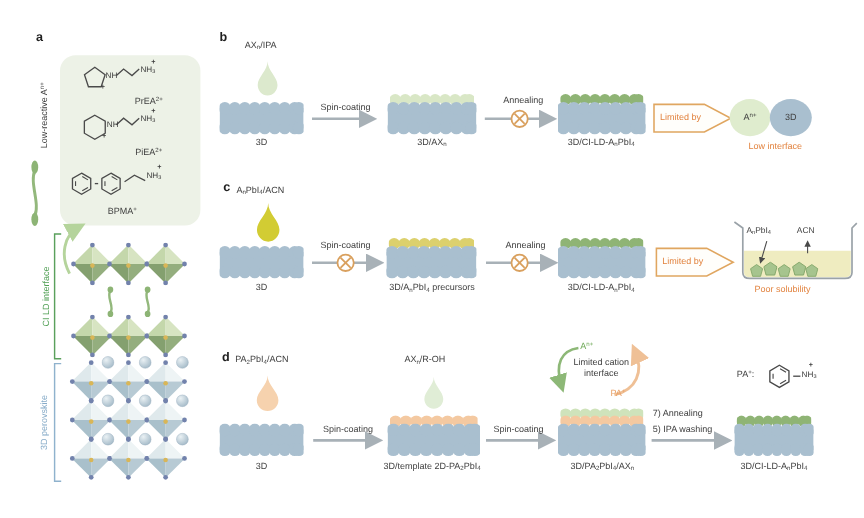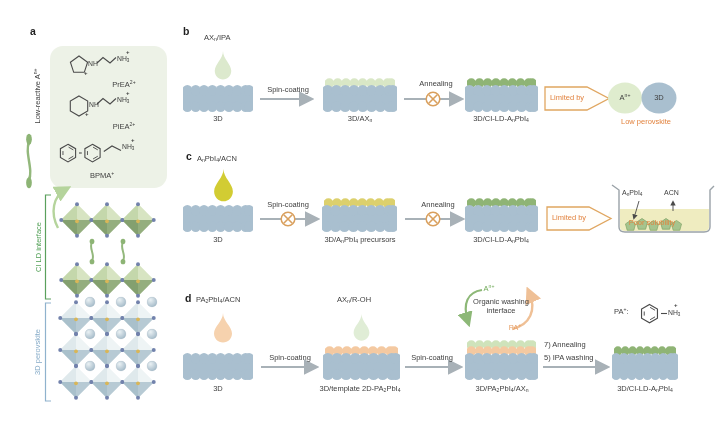--- a/index.html
+++ b/index.html
@@ -270,45 +270,45 @@
 <div class="t letter" style="left:183px;top:25px">b</div>
 <div class="t" style="left:204px;top:34px">AX<sub>n</sub>/IPA</div>
 <div class="t tc" style="left:288px;top:86px">Spin-coating</div>
 <div class="t tc" style="left:436px;top:80px">Annealing</div>
 <div class="t tc" style="left:218px;top:115px">3D</div>
 <div class="t tc" style="left:360px;top:115px">3D/AX<sub>n</sub></div>
 <div class="t tc" style="left:501px;top:115px">3D/CI-LD-A<sub>n</sub>PbI<sub>4</sub></div>
 <div class="t tc orange" style="left:567px;top:94px">Limited by</div>
 <div class="t tc" style="left:625px;top:94px">A<sup>n+</sup></div>
 <div class="t tc" style="left:659px;top:94px">3D</div>
-<div class="t tc orange" style="left:646px;top:118px">Low perovskite</div>
+<div class="t tc orange" style="left:646px;top:118px">Low interface</div>
 
 <div class="t letter" style="left:186px;top:150px">c</div>
 <div class="t" style="left:197px;top:155px">A<sub>n</sub>PbI<sub>4</sub>/ACN</div>
 <div class="t tc" style="left:288px;top:201px">Spin-coating</div>
 <div class="t tc" style="left:438px;top:201px">Annealing</div>
 <div class="t tc" style="left:218px;top:236px">3D</div>
 <div class="t tc" style="left:360px;top:236px">3D/A<sub>n</sub>PbI<sub>4</sub> precursors</div>
 <div class="t tc" style="left:501px;top:236px">3D/CI-LD-A<sub>n</sub>PbI<sub>4</sub></div>
 <div class="t tc orange" style="left:569px;top:214px">Limited by</div>
 <div class="t" style="left:622px;top:189px;font-size:7px">A<sub>n</sub>PbI<sub>4</sub></div>
 <div class="t" style="left:664px;top:189px;font-size:7px">ACN</div>
-<div class="t tc orange" style="left:652px;top:219px">Poor solubility</div>
+<div class="t tc orange" style="left:652px;top:237px">Poor solubility</div>
 
 <div class="t letter" style="left:185px;top:292px">d</div>
 <div class="t" style="left:196px;top:296px">PA<sub>2</sub>PbI<sub>4</sub>/ACN</div>
 <div class="t" style="left:337px;top:296px">AX<sub>n</sub>/R-OH</div>
 <div class="t tc" style="left:290px;top:354px">Spin-coating</div>
 <div class="t tc" style="left:432px;top:354px">Spin-coating</div>
 <div class="t tc" style="left:218px;top:385px">3D</div>
 <div class="t tc" style="left:360px;top:385px">3D/template 2D-PA<sub>2</sub>PbI<sub>4</sub></div>
 <div class="t tc" style="left:502px;top:385px">3D/PA<sub>2</sub>PbI<sub>4</sub>/AX<sub>n</sub></div>
 <div class="t tc" style="left:645px;top:385px">3D/CI-LD-A<sub>n</sub>PbI<sub>4</sub></div>
 <div class="t tc greenlight" style="left:489px;top:285px">A<sup>n+</sup></div>
-<div class="t tc" style="left:501px;top:298px">Organic washing</div>
+<div class="t tc" style="left:501px;top:298px">Limited cation</div>
 <div class="t tc" style="left:501px;top:307px">interface</div>
 <div class="t tc orangelight" style="left:515px;top:324px">PA<sup>+</sup></div>
 <div class="t" style="left:544px;top:341px">7) Annealing</div>
 <div class="t" style="left:544px;top:354px">5) IPA washing</div>
 <div class="t" style="left:614px;top:308px">PA<sup>+</sup>:</div>
 <div class="t atom" style="left:668px;top:309px">NH<sub>3</sub></div>
 <div class="t plus" style="left:674px;top:302px">+</div>
 
 </div>
 

